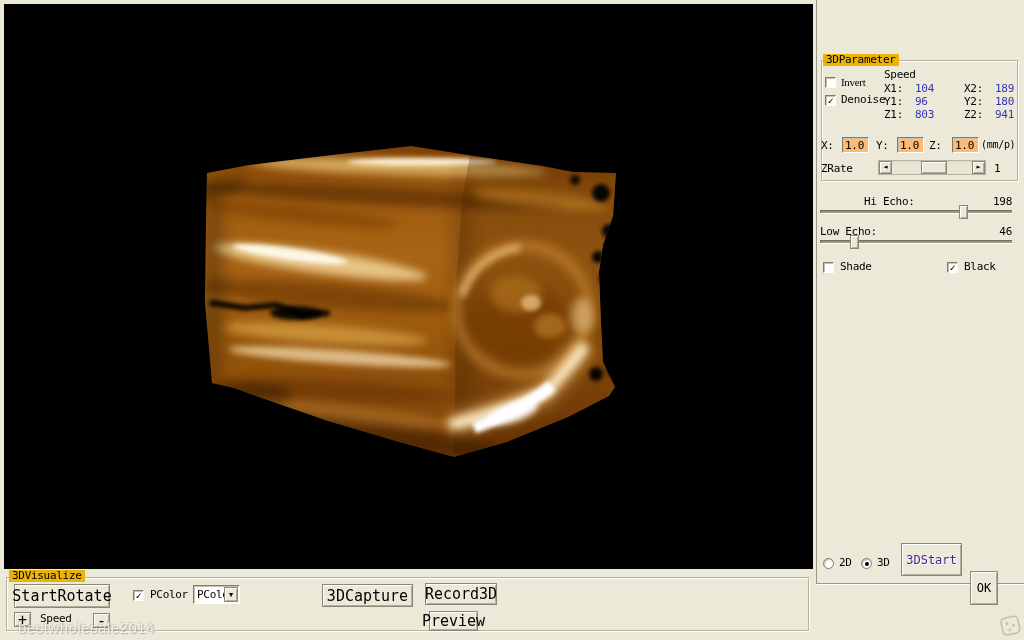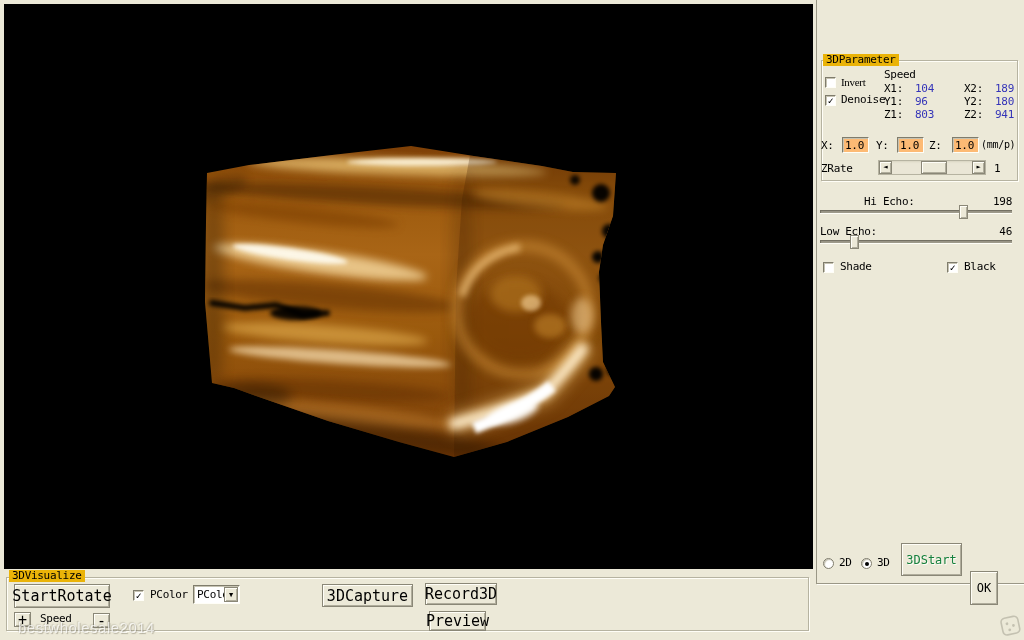--- a/index.html
+++ b/index.html
@@ -11,21 +11,21 @@
   .abs{position:absolute;}
   .lbl{white-space:nowrap;line-height:12px;}
   .val{color:#3434b8;}
   .btn{
     background:#ece9d8;border:1px solid #8a8777;
     box-shadow:inset 1px 1px 0 #fffef7,inset -1px -1px 0 #b0ad9c;
     display:flex;align-items:center;justify-content:center;
     cursor:pointer;box-sizing:border-box;font-family:inherit;font-size:15px;
   }
   .btn.big{font-size:12px;}
-  .btn.disabled{color:#15803d;text-shadow:1px 1px 0 #fffef7;}
+  .btn.disabled{color:#4c1d95;text-shadow:1px 1px 0 #fffef7;}
   .groupbox{
     border:1px solid #b6b3a1;box-sizing:border-box;
     box-shadow:inset 1px 1px 0 #fffef7,1px 1px 0 #fffef7;
   }
   .grouplabel{background:#eab308;padding:0 3px;line-height:12px;white-space:nowrap;}
   .checkbox{
     width:11px;height:11px;background:#fff;box-sizing:border-box;
     border:1px solid;border-color:#7f7c6c #fffef7 #fffef7 #7f7c6c;
     box-shadow:inset 1px 1px 0 #c6c3b2;
     display:flex;align-items:center;justify-content:center;cursor:pointer;
@@ -270,21 +270,21 @@
 
   <div class="abs combo" style="left:193px;top:585px;width:47px;height:19px;">
     <span class="lbl" style="position:absolute;left:3px;top:3px;">PColor</span>
     <div class="btn carrow">
       <span>▼</span>
     </div>
   </div>
 
   <button class="abs btn" style="left:322px;top:584px;width:91px;height:23px;">3DCapture</button>
   <button class="abs btn" style="left:425px;top:583px;width:72px;height:22px;">Record3D</button>
-  <button class="abs btn" style="left:429px;top:611px;width:57px;height:20px;">Preview</button>
+  <button class="abs btn" style="left:429px;top:611px;width:49px;height:20px;">Preview</button>
 
   <div class="abs watermark" style="left:2px;top:619px;padding-left:16px;">bestwholesale2014</div>
   <svg class="abs" style="left:999px;top:614px;opacity:0.4;" width="24" height="24" viewBox="0 0 24 24">
     <rect x="3" y="3" width="17" height="17" rx="4" fill="none" stroke="#8a8778" stroke-width="1.6" transform="rotate(-12 12 12)"></rect>
     <circle cx="8.5" cy="9" r="1.4" fill="#8a8778" transform="rotate(-12 12 12)"></circle>
     <circle cx="14.5" cy="12" r="1.4" fill="#8a8778" transform="rotate(-12 12 12)"></circle>
     <circle cx="10" cy="15.5" r="1.4" fill="#8a8778" transform="rotate(-12 12 12)"></circle>
   </svg>
 
 </div>

